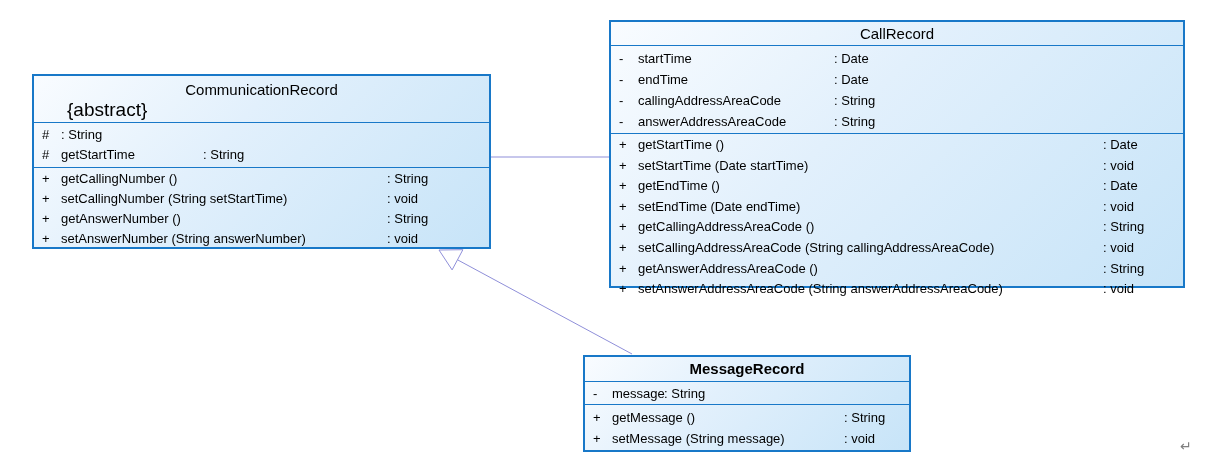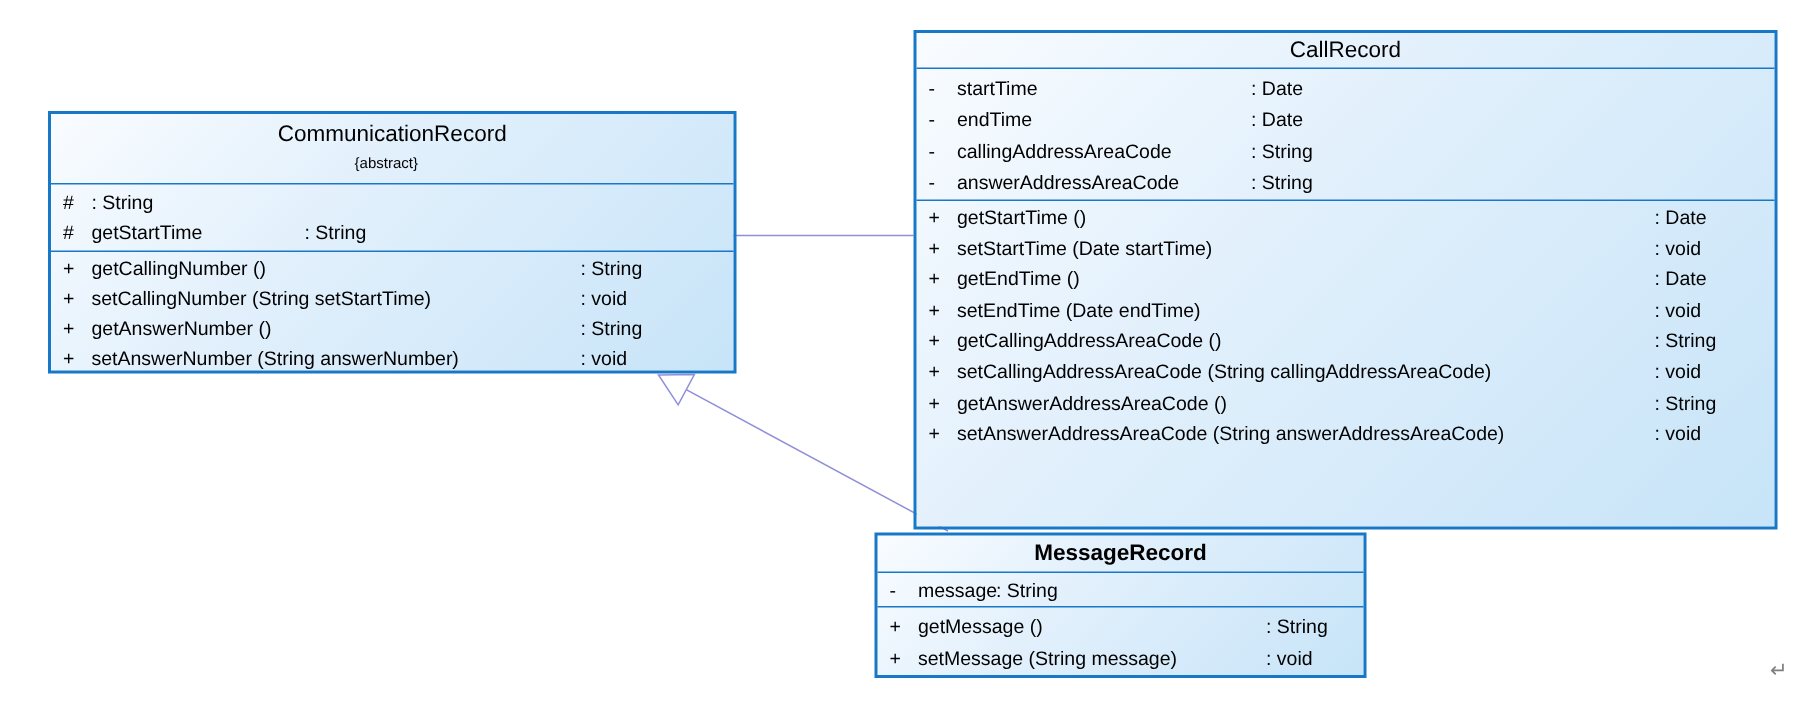--- a/index.html
+++ b/index.html
@@ -10,38 +10,38 @@
   }
   *{box-sizing:border-box;}
   .connectors{position:absolute;left:0;top:0;z-index:1;pointer-events:none;}
   .uml-class{
     position:absolute;z-index:2;
     border:2px solid #1878c8;
     background:linear-gradient(135deg,#f9fcff 0%,#e2f0fc 40%,#c7e4f8 100%);
   }
   .title{ text-align:center; font-size:15px; }
   .title-name{ line-height:21px; padding-top:3px; white-space:nowrap; }
-  .stereotype{ text-align:center; padding-right:8px; font-size:10px; line-height:20px; white-space:nowrap; }
+  .stereotype{ text-align:left; padding-right:8px; font-size:19px; line-height:20px; white-space:nowrap;padding-left:33px; }
   .compartment{ border-top:1px solid #1878c8; overflow:hidden; }
   .row{ display:flex; padding-left:8px; font-size:13px; white-space:nowrap; }
   .vis{ width:19px; flex:none; }
   .nm{ flex:none; }
   .ty{ flex:1; }
 
   
   #box-comm{ left:32px; top:74px; width:459px; height:175px; }
   #box-comm .title{ height:46px; }
   #box-comm .attrs{ height:45px; padding-top:2px; }
   #box-comm .row{ line-height:20px; }
   #box-comm .methods{ padding-top:1px; }
   #box-comm .attrs .nm{ width:142px; }
   #box-comm .methods .nm{ width:326px; }
 
   
-  #box-call{ left:609px; top:20px; width:576px; height:333px; }
+  #box-call{ left:609px; top:20px; width:576px; height:268px; }
   #box-call .title{ height:23px; }
   #box-call .title-name{ padding-top:1px; }
   #box-call .attrs{ height:88px; padding-top:2px; }
   #box-call .attrs .row{ line-height:21px; }
   #box-call .methods{ padding-top:1px; }
   #box-call .methods .row{ line-height:20.6px; }
   #box-call .attrs .nm{ width:196px; }
   #box-call .methods .nm{ width:465px; }
 
   

